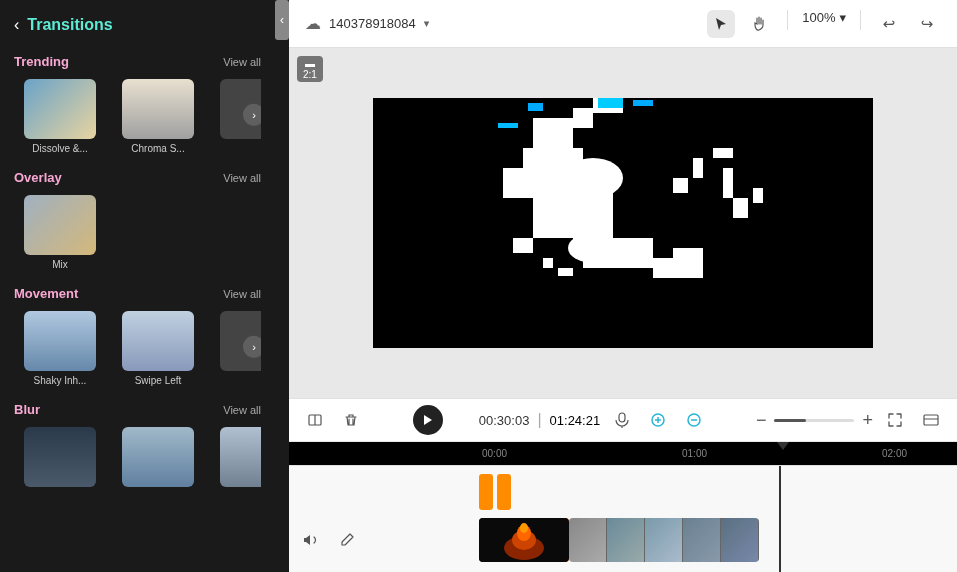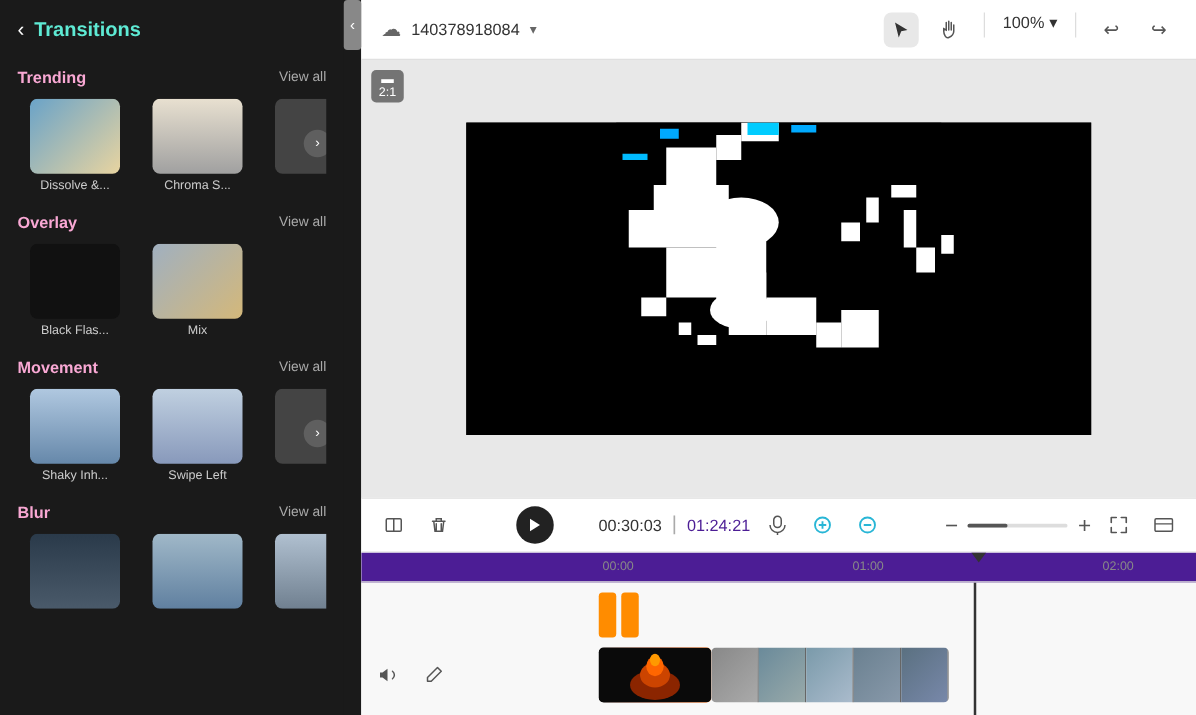--- a/index.html
+++ b/index.html
@@ -62,30 +62,30 @@
     .ratio-badge { position: absolute; top: 8px; left: 8px; background: rgba(0,0,0,0.5); color: #fff; font-size: 10px; padding: 2px 6px; border-radius: 4px; display: flex; flex-direction: column; align-items: center; }
 
     
     .timeline-controls { height: 44px; background: #fff; border-top: 1px solid #e0e0e0; border-bottom: 1px solid #e8e8e8; display: flex; align-items: center; padding: 0 12px; gap: 10px; }
     .tc-left { display: flex; align-items: center; gap: 8px; }
     .tc-center { display: flex; align-items: center; gap: 8px; flex: 1; justify-content: center; }
     .tc-right { display: flex; align-items: center; gap: 8px; }
     .play-btn { width: 30px; height: 30px; border-radius: 50%; background: #222; color: #fff; display: flex; align-items: center; justify-content: center; cursor: pointer; font-size: 12px; }
     .time-display { font-size: 13px; color: #333; font-variant-numeric: tabular-nums; padding-left: 28px; }
     .time-sep { color: #aaa; }
-    .time-total { font-size: 13px; color: #4c1d95; }
+    .time-total { font-size: 13px; color: #000000; }
     .icon-btn { width: 28px; height: 28px; display: flex; align-items: center; justify-content: center; cursor: pointer; color: #555; font-size: 16px; border-radius: 5px; }
     .icon-btn.colored { color: #29b6d6; }
     .zoom-minus, .zoom-plus { font-size: 18px; color: #555; cursor: pointer; }
     .zoom-slider { width: 80px; height: 3px; background: #ddd; border-radius: 2px; position: relative; }
     .zoom-slider-track { position: absolute; left: 0; top: 0; height: 100%; width: 40%; background: #555; border-radius: 2px; }
 
     
     .timeline-area { height: 130px; background: #f8f8f8; overflow: hidden; position: relative; }
-    .timeline-ruler { height: 24px; background: #4c1d95; display: flex; align-items: center; padding: 0 0 0 190px; font-size: 10px; color: #888; border-bottom: 1px solid #e0e0e0; position: relative; }
+    .timeline-ruler { height: 24px; background: #000000; display: flex; align-items: center; padding: 0 0 0 190px; font-size: 10px; color: #888; border-bottom: 1px solid #e0e0e0; position: relative; }
 
     
     .clip-block { height: 44px; border-radius: 4px; overflow: hidden; position: relative; }
     .clip-fire { width: 90px; background: linear-gradient(to right, #1a1a1a 0%, #8b2500 50%, #ff6600 100%); display: flex; align-items: center; justify-content: center; }
     .clip-multi { width: 190px; display: flex; overflow: hidden; }
     .clip-frame { width: 38px; height: 44px; background: #888; border-right: 1px solid #666; flex-shrink: 0; }
     .cf1 { background: linear-gradient(135deg, #888 0%, #aaa 100%); }
     .cf2 { background: linear-gradient(135deg, #6a8a9a 0%, #99aaaa 100%); }
     .cf3 { background: linear-gradient(135deg, #7a9aaa 0%, #aabbcc 100%); }
     .cf4 { background: linear-gradient(135deg, #6a8090 0%, #8899aa 100%); }
@@ -128,24 +128,20 @@
           <div class="arrow-btn">›</div>
         </div>
       </div>
 
       <div class="sidebar-section">
         <div class="sidebar-section-header">
           <span class="section-title">Overlay</span>
           <span class="view-all">View all</span>
         </div>
         <div class="thumbnails-row">
-          <div class="thumb-item">
-            <div class="thumb-img thumb-blackflash"></div>
-            <span class="thumb-label">Black Flas...</span>
-          </div>
           <div class="thumb-item">
             <div class="thumb-img thumb-mix"></div>
             <span class="thumb-label">Mix</span>
           </div>
         </div>
       </div>
 
       <div class="sidebar-section">
         <div class="sidebar-section-header">
           <span class="section-title">Movement</span>

